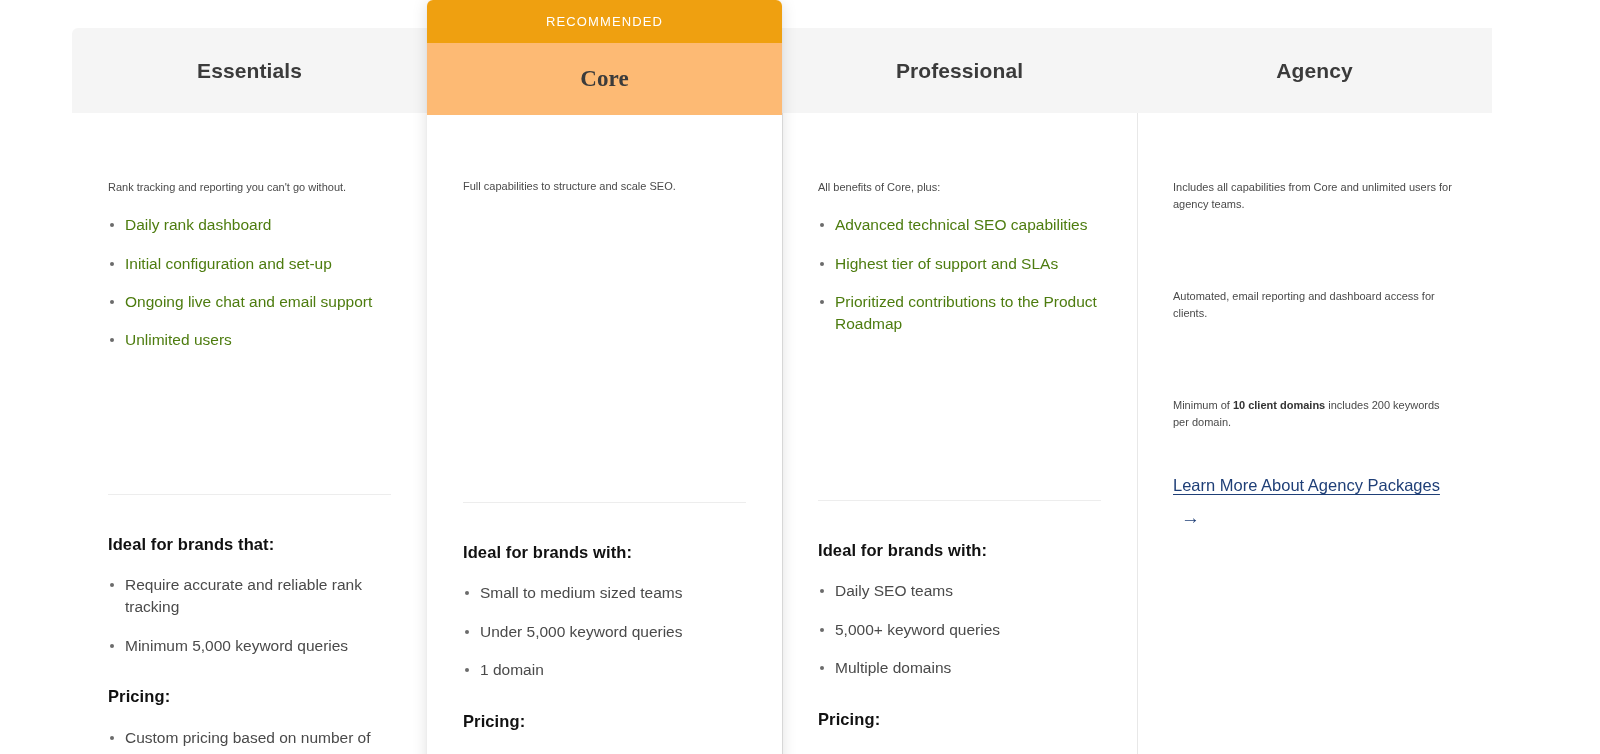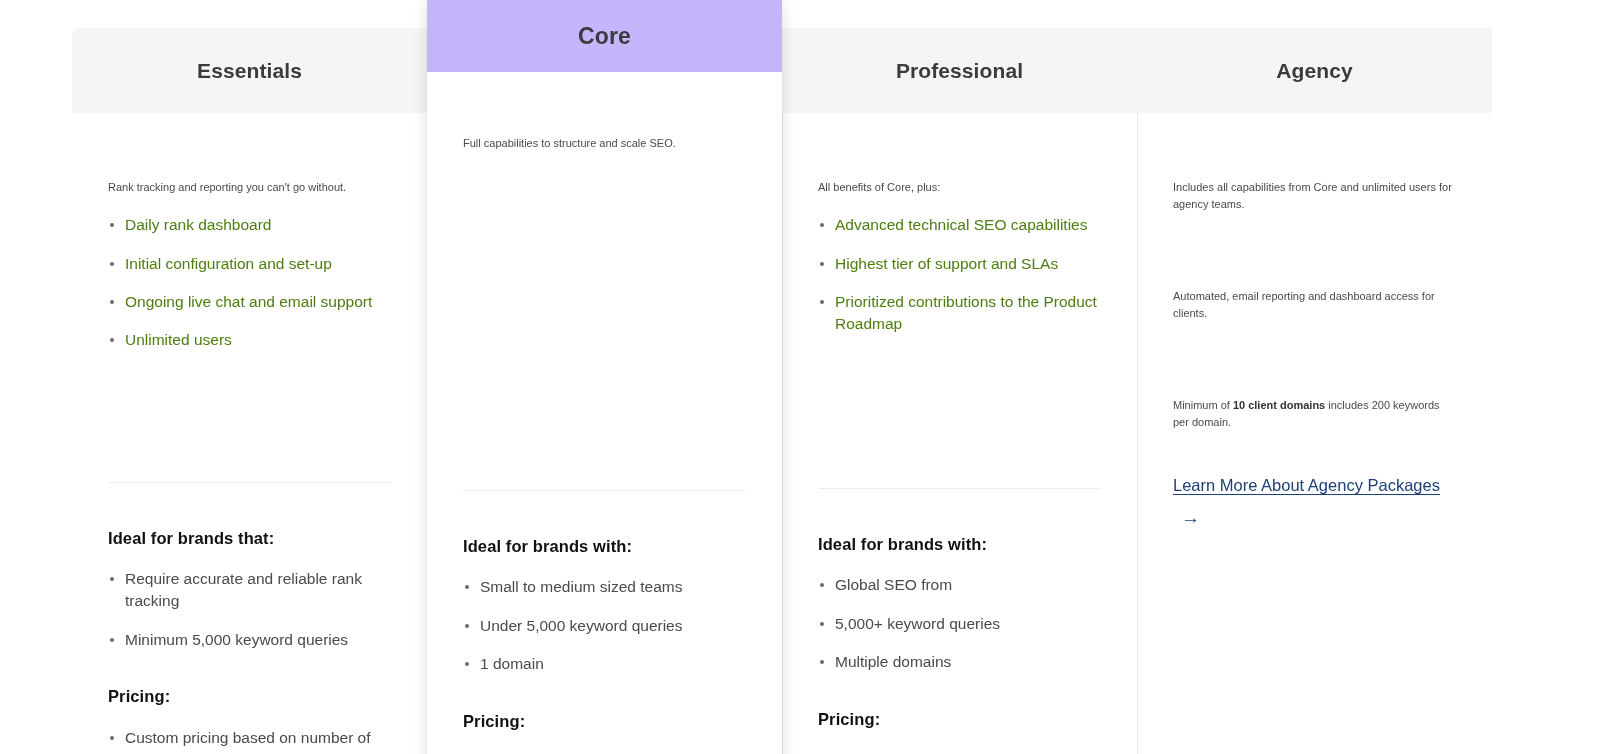--- a/index.html
+++ b/index.html
@@ -96,23 +96,24 @@
     display: flex;
     align-items: center;
     justify-content: center;
     color: #ffffff;
     font-size: 13px;
     font-weight: normal;
     letter-spacing: 1.1px;
   }
 
   .plan-col.featured .col-head {
-    background: #c4b5fd;
+    background: #fdba74;
     height: 72px;
     border-radius: 0;
+    font-family: Liberation Serif, serif;
   }
   .plan-col.featured .col-head .plan-name { font-size: 23px; }
 
   
   .col-body {
     flex: 1;
     padding: 31px 36px 0 36px;
     display: flex;
     flex-direction: column;
   }
@@ -158,21 +159,20 @@
     background: #ededed;
     margin: 0 0 40px 0;
   }
 
   .section-title {
     font-size: 16.5px;
     font-weight: bold;
     color: #111111;
     margin-bottom: 20px;
     letter-spacing: .1px;
-    margin-top: 6px;
   }
 
   ul.criteria-list, ul.pricing-list {
     list-style: none;
   }
   ul.criteria-list li, ul.pricing-list li {
     position: relative;
     padding-left: 17px;
     font-size: 15.5px;
     line-height: 1.45;
@@ -257,21 +257,21 @@
         <p class="intro">All benefits of Core, plus:</p>
         <ul class="feature-list">
           <li>Advanced technical SEO capabilities</li>
           <li>Highest tier of support and SLAs</li>
           <li>Prioritized contributions to the Product Roadmap</li>
         </ul>
         <div class="spacer"></div>
         <div class="divider"></div>
         <h3 class="section-title">Ideal for brands with:</h3>
         <ul class="criteria-list">
-          <li>Global SEO from</li>
+          <li>Daily SEO teams</li>
           <li>5,000+ keyword queries</li>
           <li>Multiple domains</li>
         </ul>
         <div class="pricing-block">
           <h3 class="section-title">Pricing:</h3>
           <ul class="pricing-list">
             <li>Starts at $4,500/month</li>
           </ul>
         </div>
       </div>
@@ -286,20 +286,23 @@
         <p class="intro spaced">Automated, email reporting and dashboard access for clients.</p>
         <p class="intro">
           <span>Minimum of </span><b>10 client domains</b><span> includes 200 keywords per domain.</span>
         </p>
         <div class="agency-gap"></div>
         <a class="agency-link"><span>Learn More About Agency Packages</span><span class="arrow-icon">→</span></a>
       </div>
     </div>
 
     <div class="plan-col featured">
+      <div class="recommended-banner">
+        <span>RECOMMENDED</span>
+      </div>
       <div class="col-head">
         <span class="plan-name">Core</span>
       </div>
       <div class="col-body">
         <p class="intro">Full capabilities to structure and scale SEO.</p>
         <div class="spacer"></div>
         <div class="divider"></div>
         <h3 class="section-title">Ideal for brands with:</h3>
         <ul class="criteria-list">
           <li>Small to medium sized teams</li>

